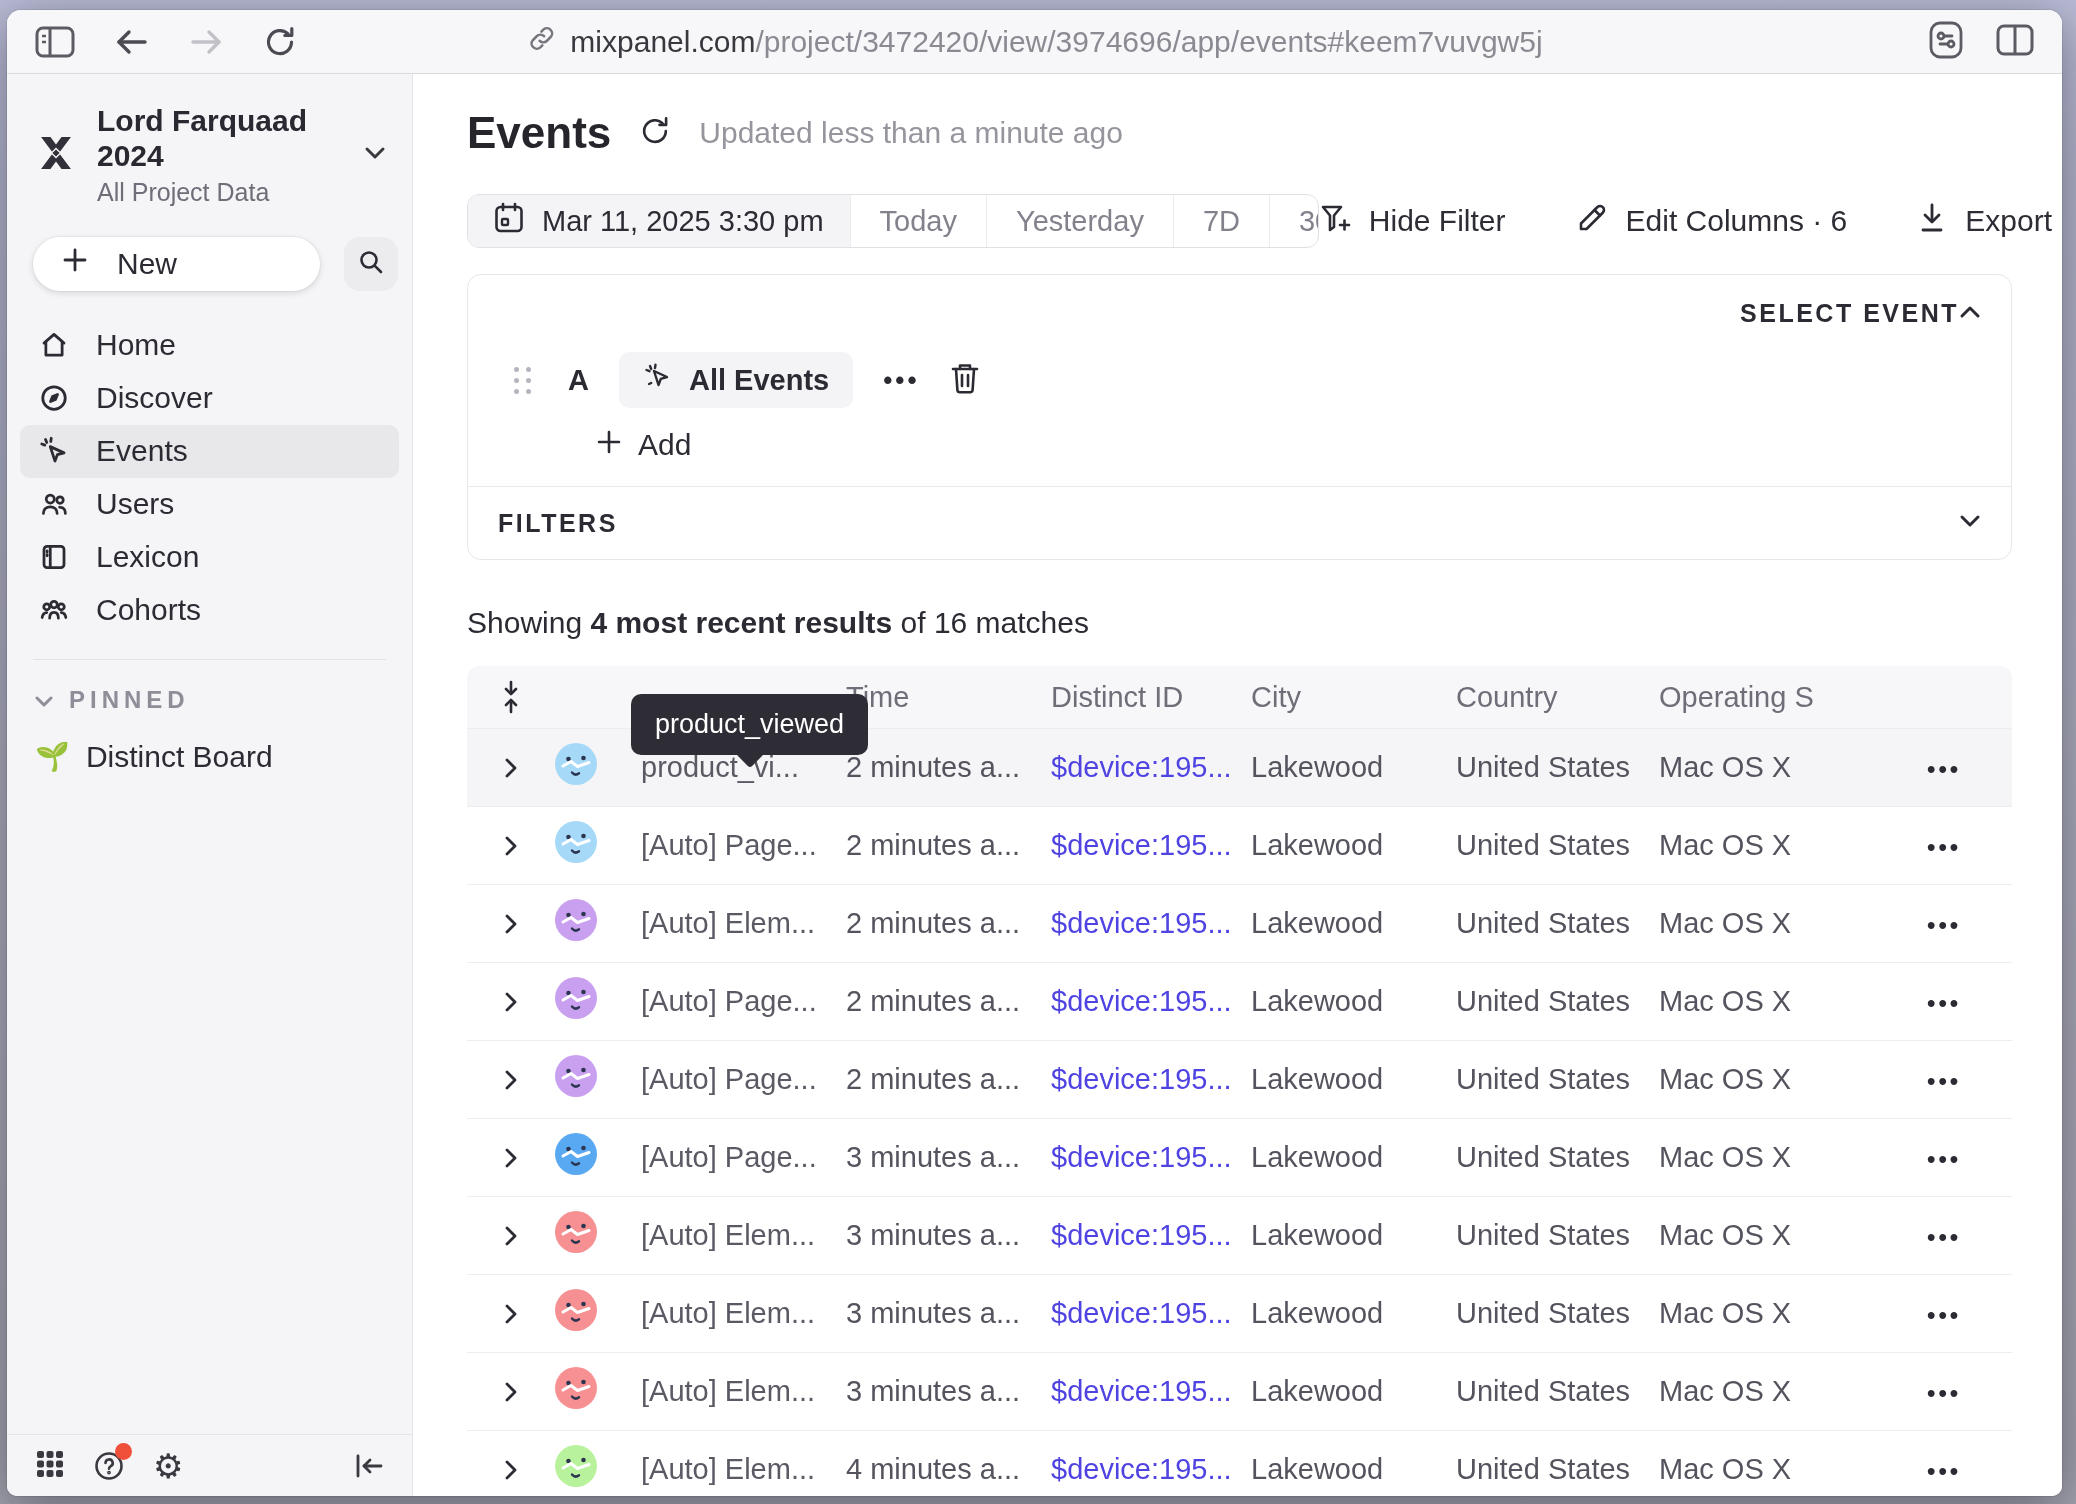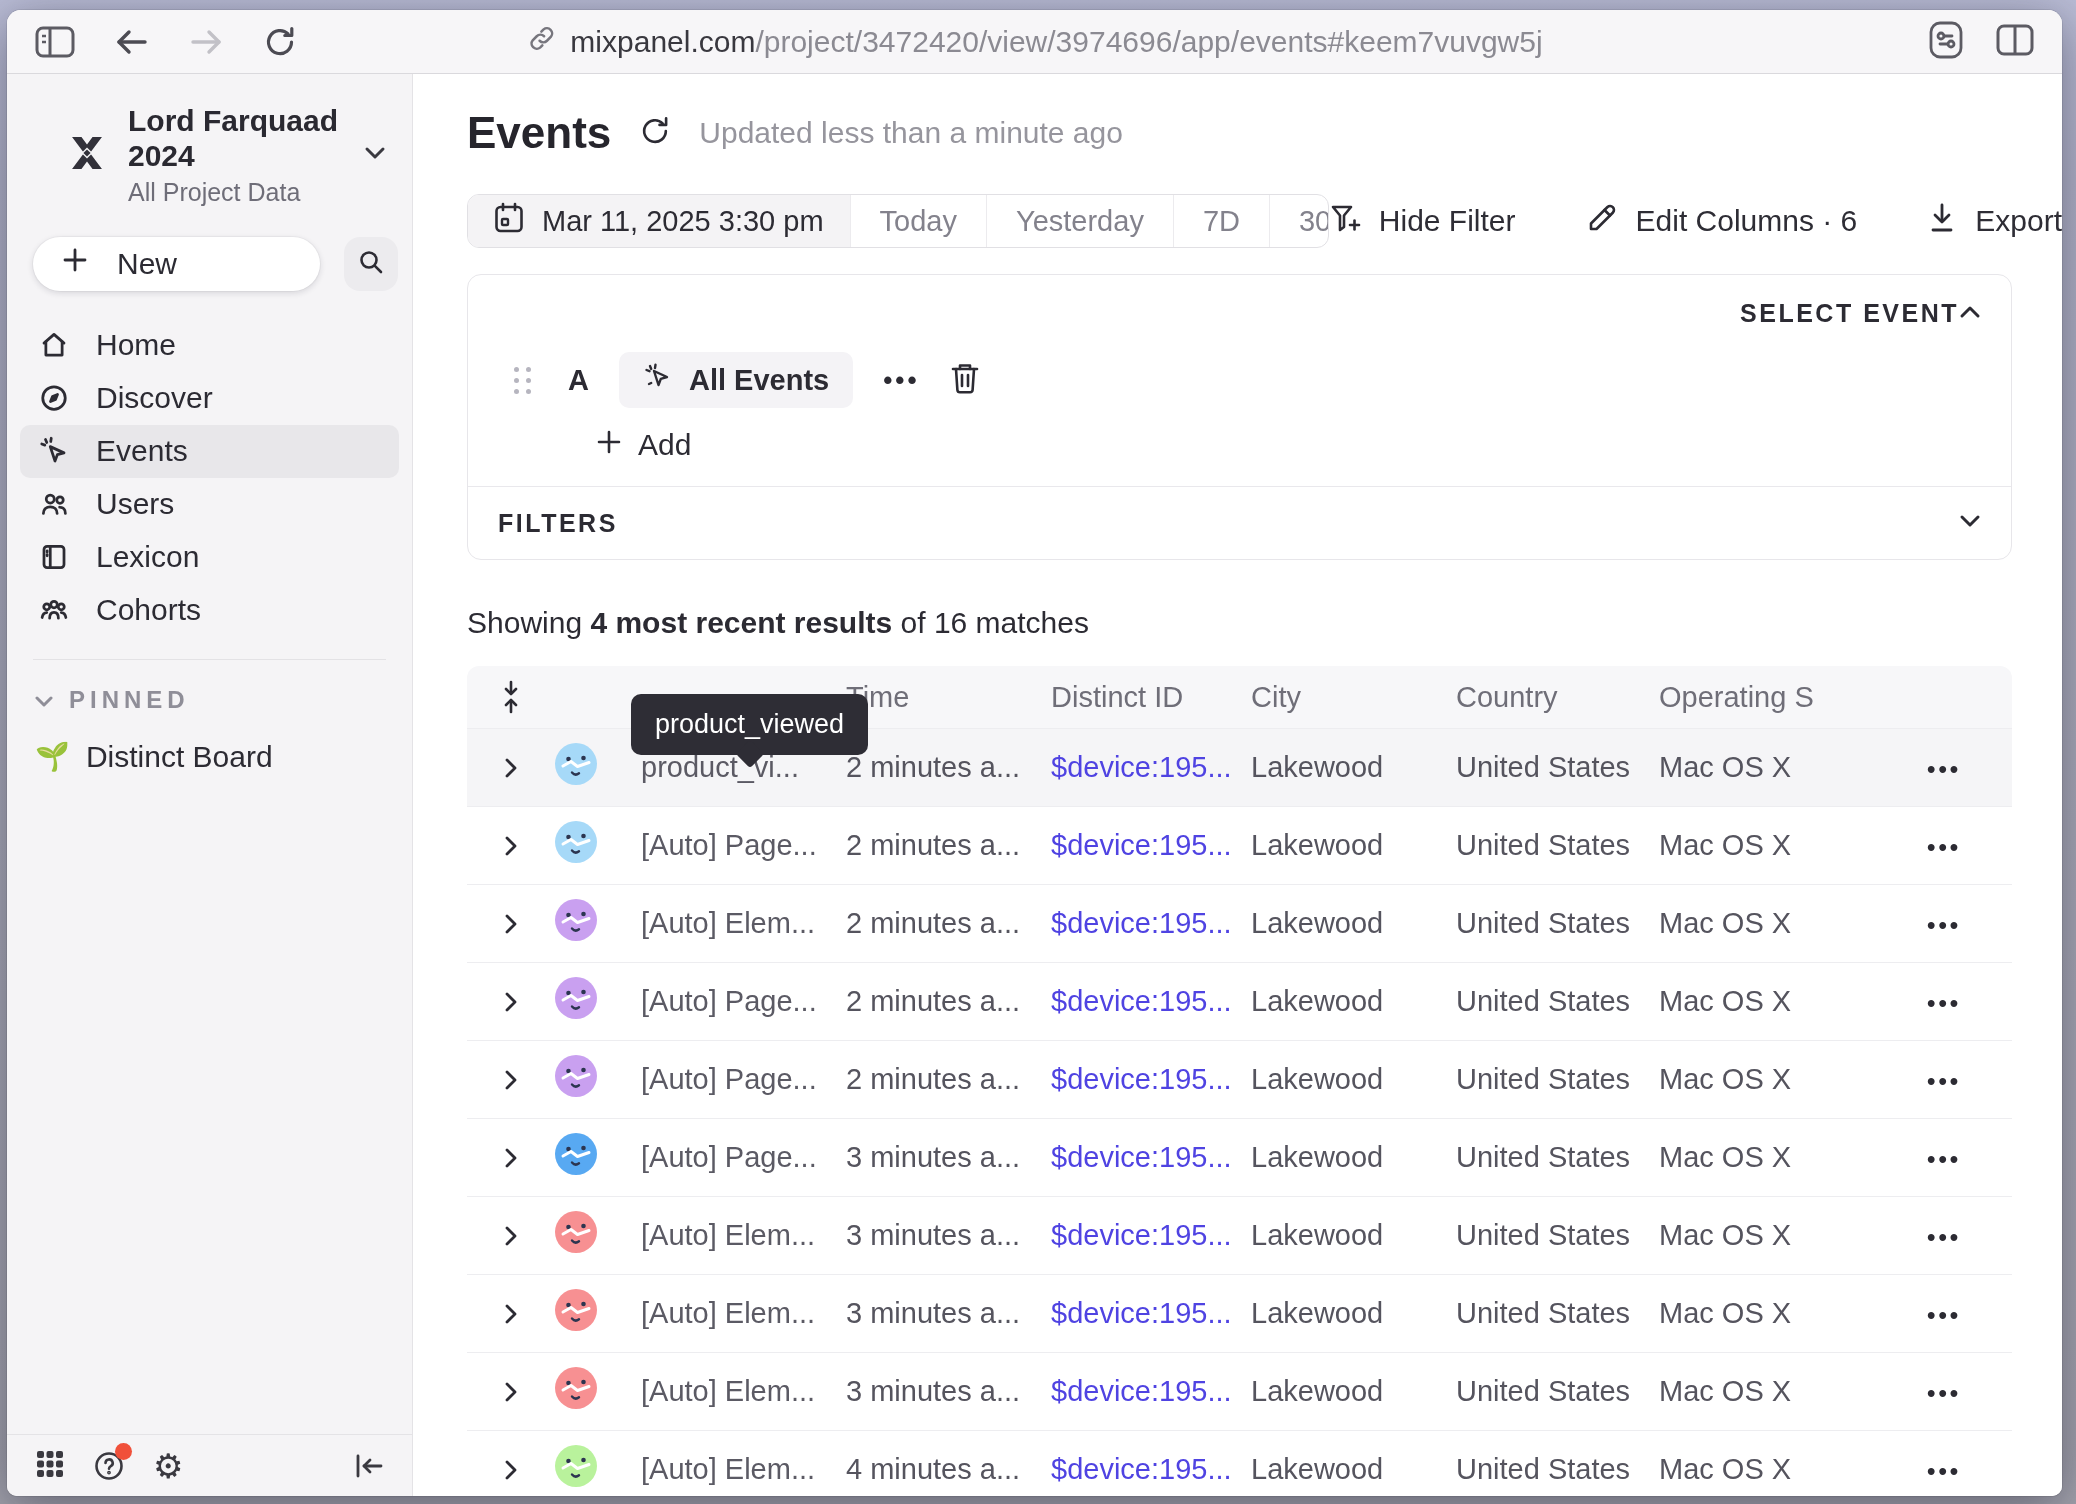--- a/index.html
+++ b/index.html
@@ -28,21 +28,21 @@
   }
   .url-host { color:#39383f; font-weight:500; }
   .url-rest { color:#8b8a92; }
   .b-right { margin-left:auto; display:flex; align-items:center; gap:32px; }
   
   .app { flex:1; display:flex; min-height:0; }
   .sidebar {
     width:406px; flex:0 0 406px; background:#f5f4f6; border-right:1px solid #e4e3e6;
     display:flex; flex-direction:column; min-height:0;
   }
-  .project-header { display:flex; align-items:center; gap:18px; padding:30px 26px 6px 26px;margin-left:31px; }
+  .project-header { display:flex; align-items:center; gap:18px; padding:30px 26px 6px 26px; }
   .project-text { line-height:1.15; }
   .project-name { font-size:30px; font-weight:700; color:#2a2931; }
   .project-sub { font-size:25px; color:#6e6d78; margin-top:5px; }
   .ph-chevron { margin-left:auto; }
   .new-row { display:flex; align-items:center; gap:24px; padding:24px 14px 12px 26px; }
   .new-btn {
     flex:1; height:54px; background:#fff; border-radius:27px;
     box-shadow:0 2px 6px rgba(30,30,50,.14), 0 0 0 1px rgba(0,0,0,.03);
     display:flex; align-items:center; gap:28px; padding-left:28px;
     font-size:30px; font-weight:500; cursor:pointer;
@@ -70,21 +70,21 @@
     display:flex; align-items:center; gap:28px; padding:0 28px;
   }
   .help-wrap { position:relative; display:flex; }
   .help-dot { position:absolute; right:-7px; top:-7px; width:17px; height:17px; border-radius:50%; background:#f0503a; }
   .collapse-btn { margin-left:auto; display:flex; }
   
   .main { flex:1; background:#fff; padding-left:54px; position:relative; overflow:hidden; min-width:0; }
   .page-header { display:flex; align-items:center; gap:28px; padding-top:34px; }
   .page-title { font-size:44px; font-weight:700; color:#26252c; }
   .updated-text { font-size:30px; color:#96959d; }
-  .toolbar { display:flex; align-items:center; margin-top:36px; }
+  .toolbar { display:flex; align-items:center; margin-top:36px; padding-right:10px; }
   .date-control {
     display:flex; align-items:stretch; height:54px; border:1px solid #e1e0e4;
     border-radius:12px; overflow:hidden; background:#fff;
   }
   .seg {
     display:flex; align-items:center; padding:0 29px; font-size:29px; color:#83828c;
     border-left:1px solid #ecebee; white-space:nowrap; cursor:pointer;
   }
   .seg.sel { border-left:none; background:#f4f3f5; color:#2c2b33; font-weight:500; gap:18px; padding:0 26px; }
   .toolbar-actions { margin-left:auto; display:flex; align-items:center; gap:70px; }

